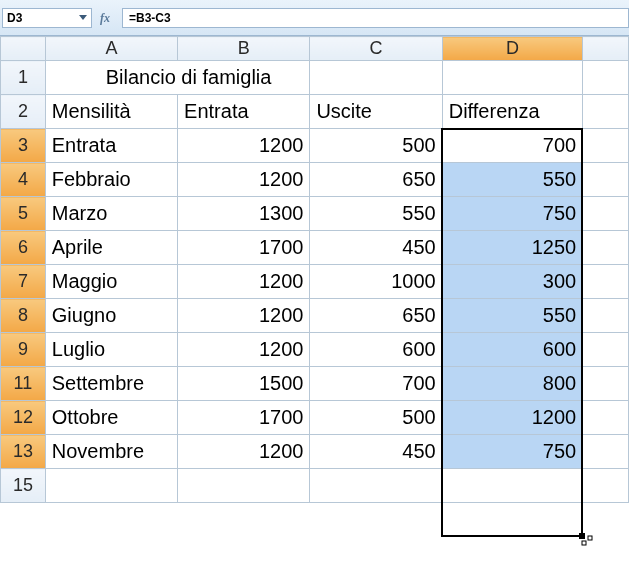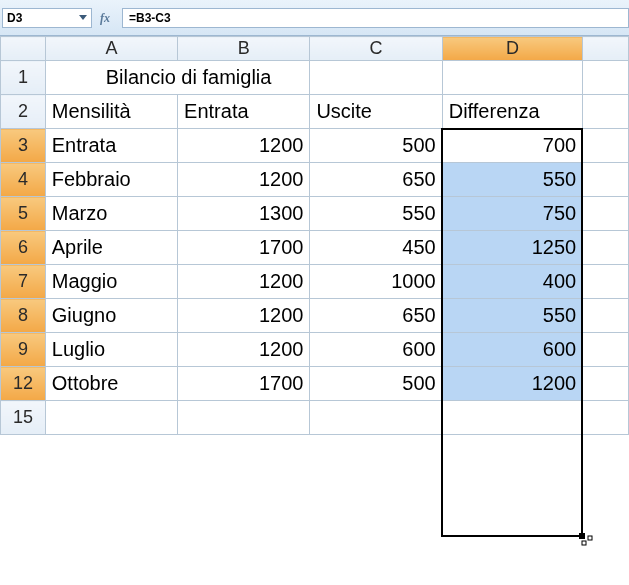--- a/index.html
+++ b/index.html
@@ -218,45 +218,61 @@
           <td class="num">1700</td>
           <td class="num">450</td>
           <td class="num sel-range" id="cell-D6">1250</td>
           <td></td>
         </tr>
         <tr>
           <th class="rowhdr sel">7</th>
           <td>Maggio</td>
           <td class="num">1200</td>
           <td class="num">1000</td>
-          <td class="num sel-range" id="cell-D7">400</td>
+          <td class="num sel-range" id="cell-D7">300</td>
           <td></td>
         </tr>
         <tr>
           <th class="rowhdr sel">8</th>
           <td>Giugno</td>
           <td class="num">1200</td>
           <td class="num">650</td>
           <td class="num sel-range" id="cell-D8">550</td>
           <td></td>
         </tr>
         <tr>
           <th class="rowhdr sel">9</th>
           <td>Luglio</td>
           <td class="num">1200</td>
           <td class="num">600</td>
           <td class="num sel-range" id="cell-D9">600</td>
+          <td></td>
+        </tr>
+        <tr>
+          <th class="rowhdr sel">11</th>
+          <td>Settembre</td>
+          <td class="num">1500</td>
+          <td class="num">700</td>
+          <td class="num sel-range" id="cell-D11">800</td>
           <td></td>
         </tr>
         <tr>
           <th class="rowhdr sel">12</th>
           <td>Ottobre</td>
           <td class="num">1700</td>
           <td class="num">500</td>
           <td class="num sel-range" id="cell-D12">1200</td>
+          <td></td>
+        </tr>
+        <tr>
+          <th class="rowhdr sel">13</th>
+          <td>Novembre</td>
+          <td class="num">1200</td>
+          <td class="num">450</td>
+          <td class="num sel-range" id="cell-D13">750</td>
           <td></td>
         </tr>
         <tr>
           <th class="rowhdr">15</th>
           <td></td>
           <td></td>
           <td></td>
           <td></td>
           <td></td>
         </tr>

